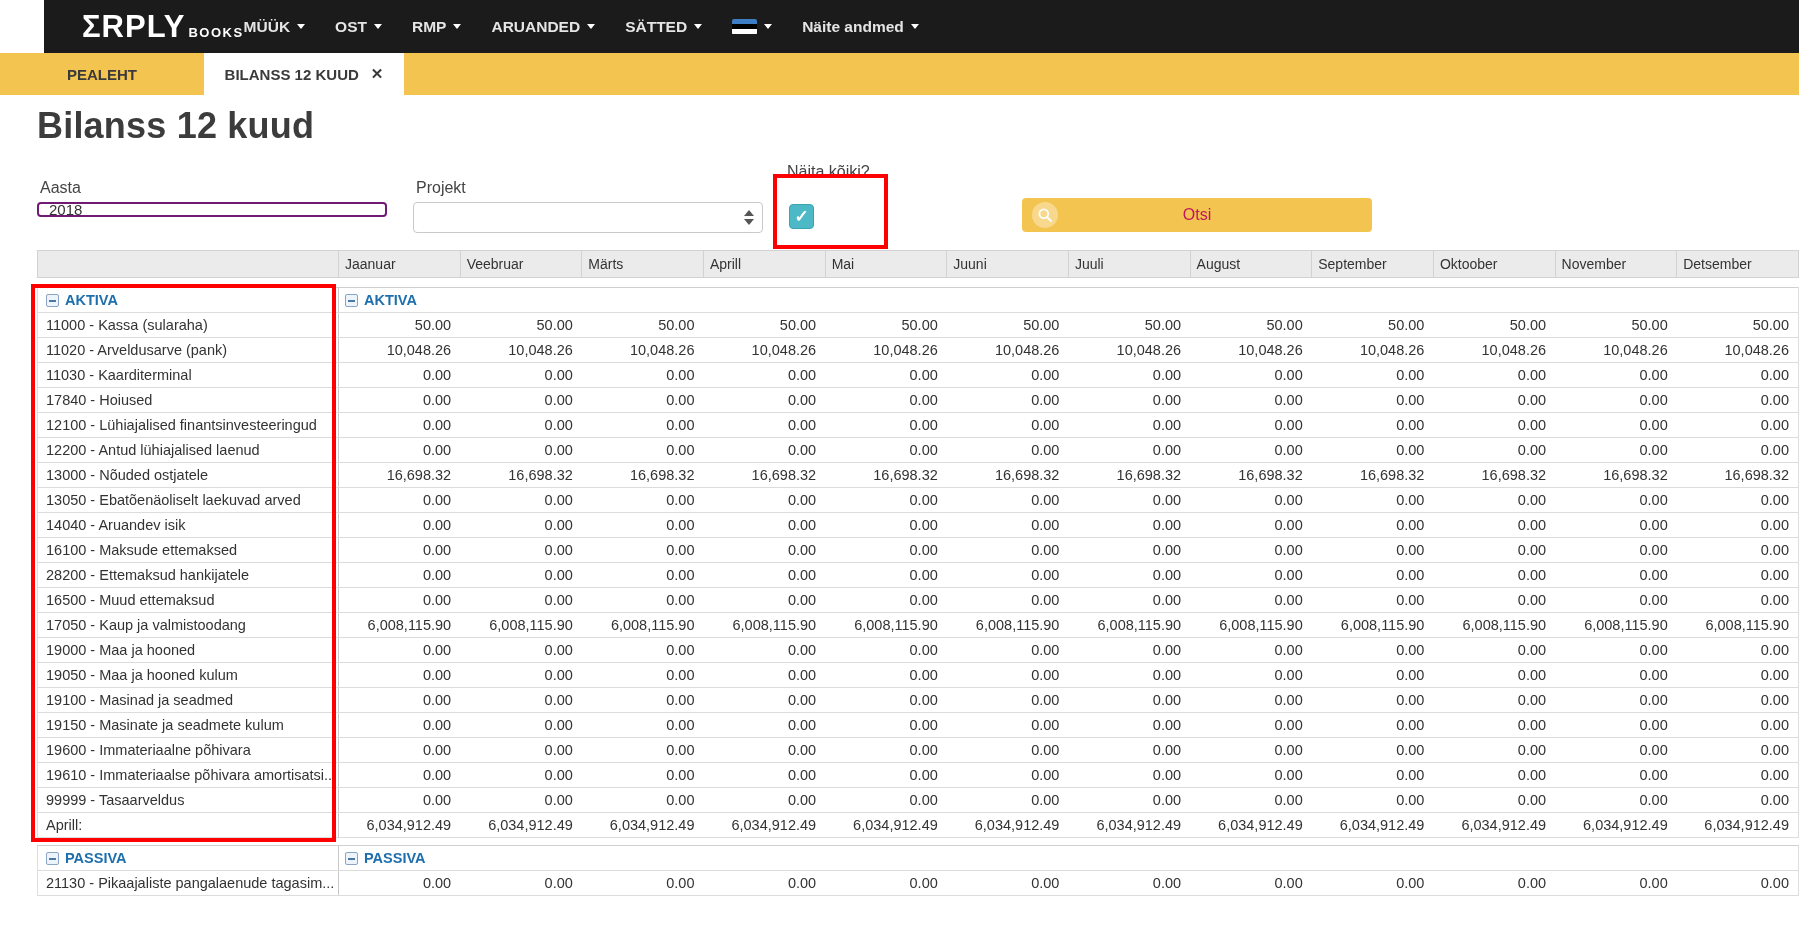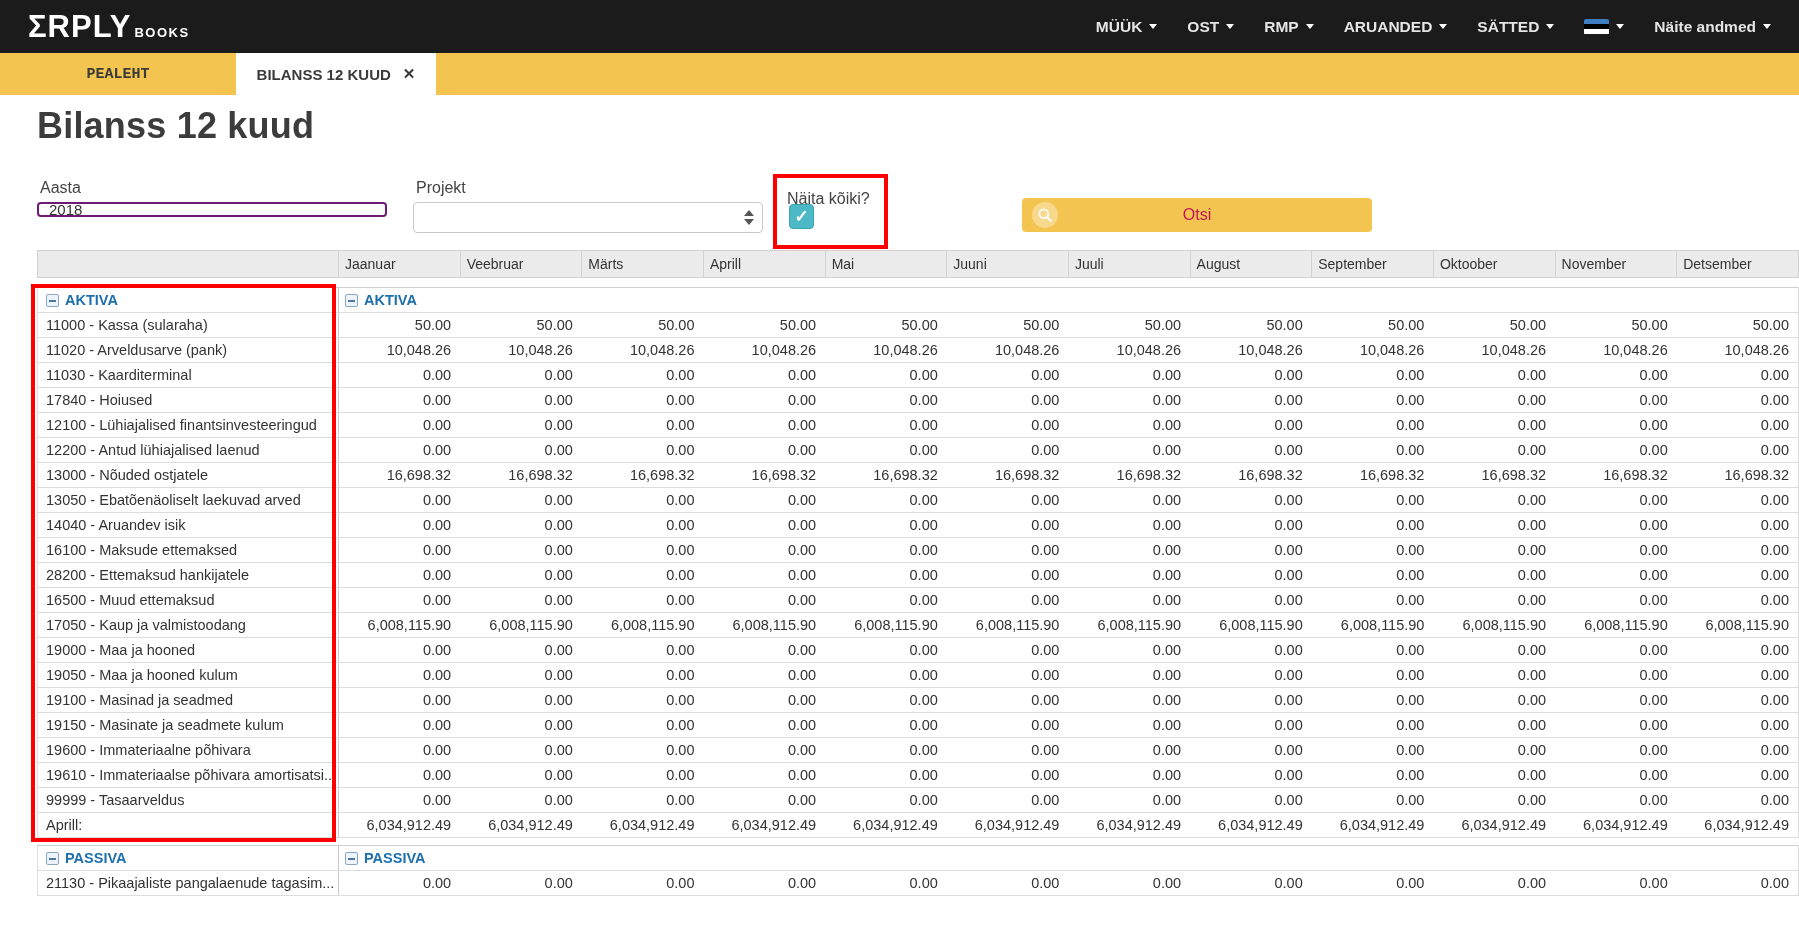--- a/index.html
+++ b/index.html
@@ -9,22 +9,23 @@
     font-family: "Liberation Sans", sans-serif;
     background: #ffffff;
     position: relative;
     overflow: hidden;
     color: #333;
   }
 
   
   .navbar {
     height: 53px; background: #1b1b1b;
-    display: flex; align-items: center; justify-content: space-between;
-    padding: 0 28px 0 28px;
+    display: flex; align-items: center; justify-content: flex-start;
+    padding: 0 28px 0 38px;
+    margin-left: 44px;
   }
   .logo { display: flex; align-items: flex-end; color: #fff; cursor: pointer; }
   .logo-main { font-size: 31px; font-weight: bold; line-height: 1; letter-spacing: 1px; }
   .logo-sub { font-size: 13px; font-weight: bold; margin-left: 3px; margin-bottom: 2px; letter-spacing: 1.5px; }
   .nav-menu { display: flex; align-items: center; gap: 30px; }
   .nav-item {
     color: #e5e5e5; font-size: 15.5px; font-weight: bold;
     display: flex; align-items: center; gap: 7px; cursor: pointer; white-space: nowrap;
   }
   .caret-down {
@@ -36,35 +37,35 @@
   .flag .s1 { flex: 1; background: #3d7dc4; }
   .flag .s2 { flex: 1; background: #000000; }
   .flag .s3 { flex: 1; background: #ffffff; }
 
   
   .tabbar { height: 42px; background: #f3c44f; display: flex; }
   .tab {
     height: 100%; display: flex; align-items: center; justify-content: center;
     font-size: 15px; font-weight: bold; color: #3a3a3a; cursor: pointer;
   }
-  .tab-home { width: 236px; font-family: Liberation Mono, monospace; }
+  .tab-home { width: 204px; }
   .tab-active { width: 200px; background: #ffffff; gap: 12px; }
   .tab-close { font-size: 15px; font-weight: bold; color: #3a3a3a; cursor: pointer; }
 
   
   .content { position: absolute; top: 95px; left: 0; width: 1799px; }
   .page-title {
     position: absolute; left: 37px; top: 10px;
     font-size: 36px; font-weight: bold; color: #3c3c3c; letter-spacing: 0.2px;
   }
 
   .field-label { position: absolute; font-size: 16px; color: #444; }
   .lbl-year    { left: 40px;  top: 84px; }
   .lbl-project { left: 416px; top: 84px; }
-  .lbl-showall { left: 787px; top: 68px; margin-top: 27px; }
+  .lbl-showall { left: 787px; top: 68px; }
 
   .text-input {
     position: absolute; left: 37px; top: 107px; width: 350px; height: 15px;
     border: 2px solid #701a75; border-radius: 4px; padding: 0 10px;
     font-family: "Liberation Sans", sans-serif; font-size: 15px; color: #333; outline: none;
   }
   .select-box {
     position: absolute; left: 413px; top: 107px; width: 350px; height: 31px;
     border: 1px solid #c9c9c9; border-radius: 4px; background: #fff;
     display: flex; align-items: center; justify-content: flex-end; padding-right: 8px; cursor: pointer;

